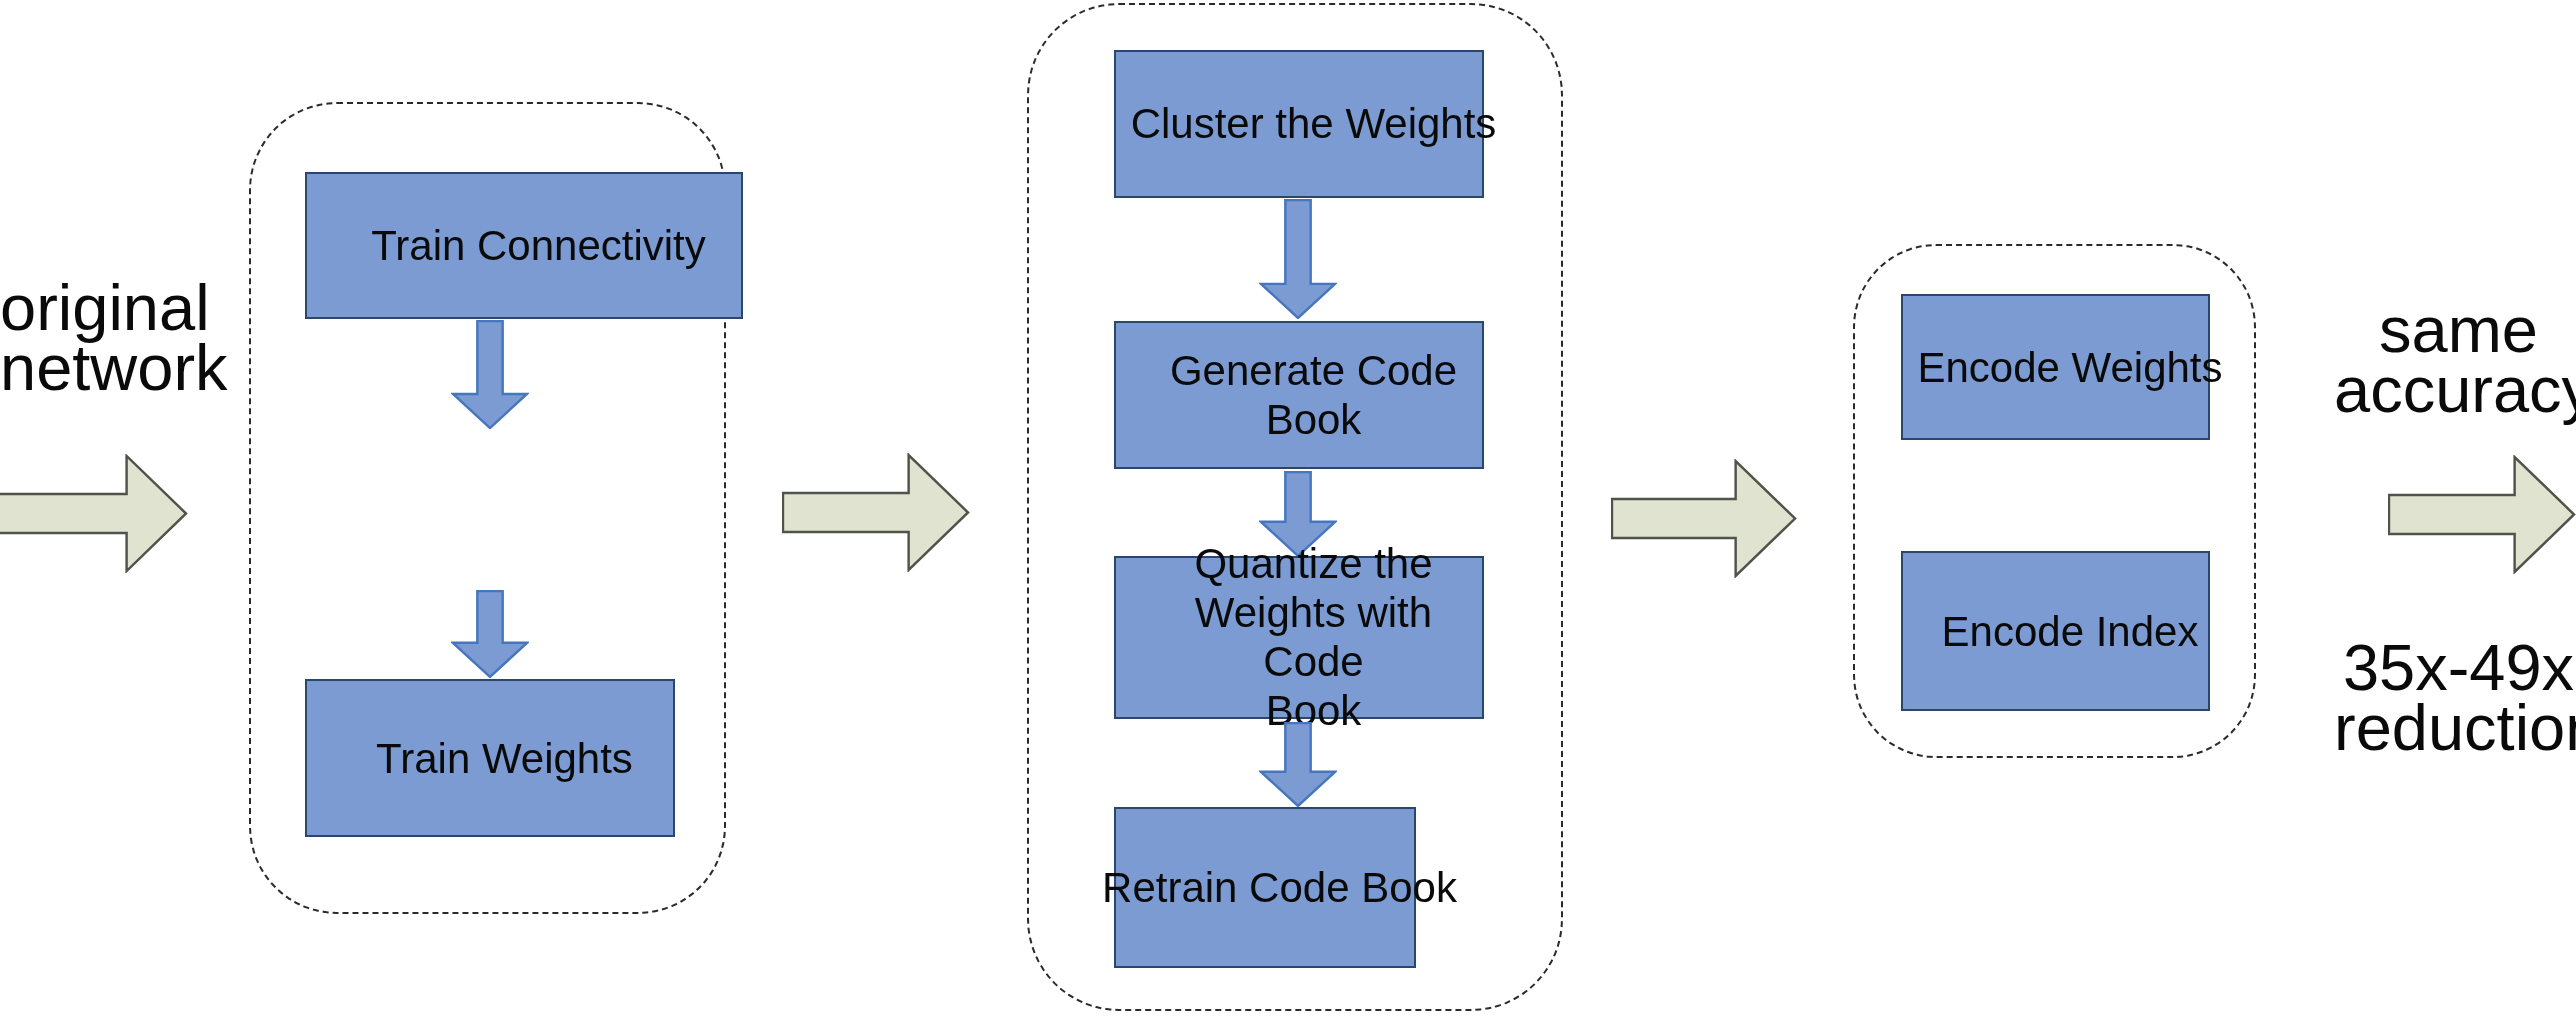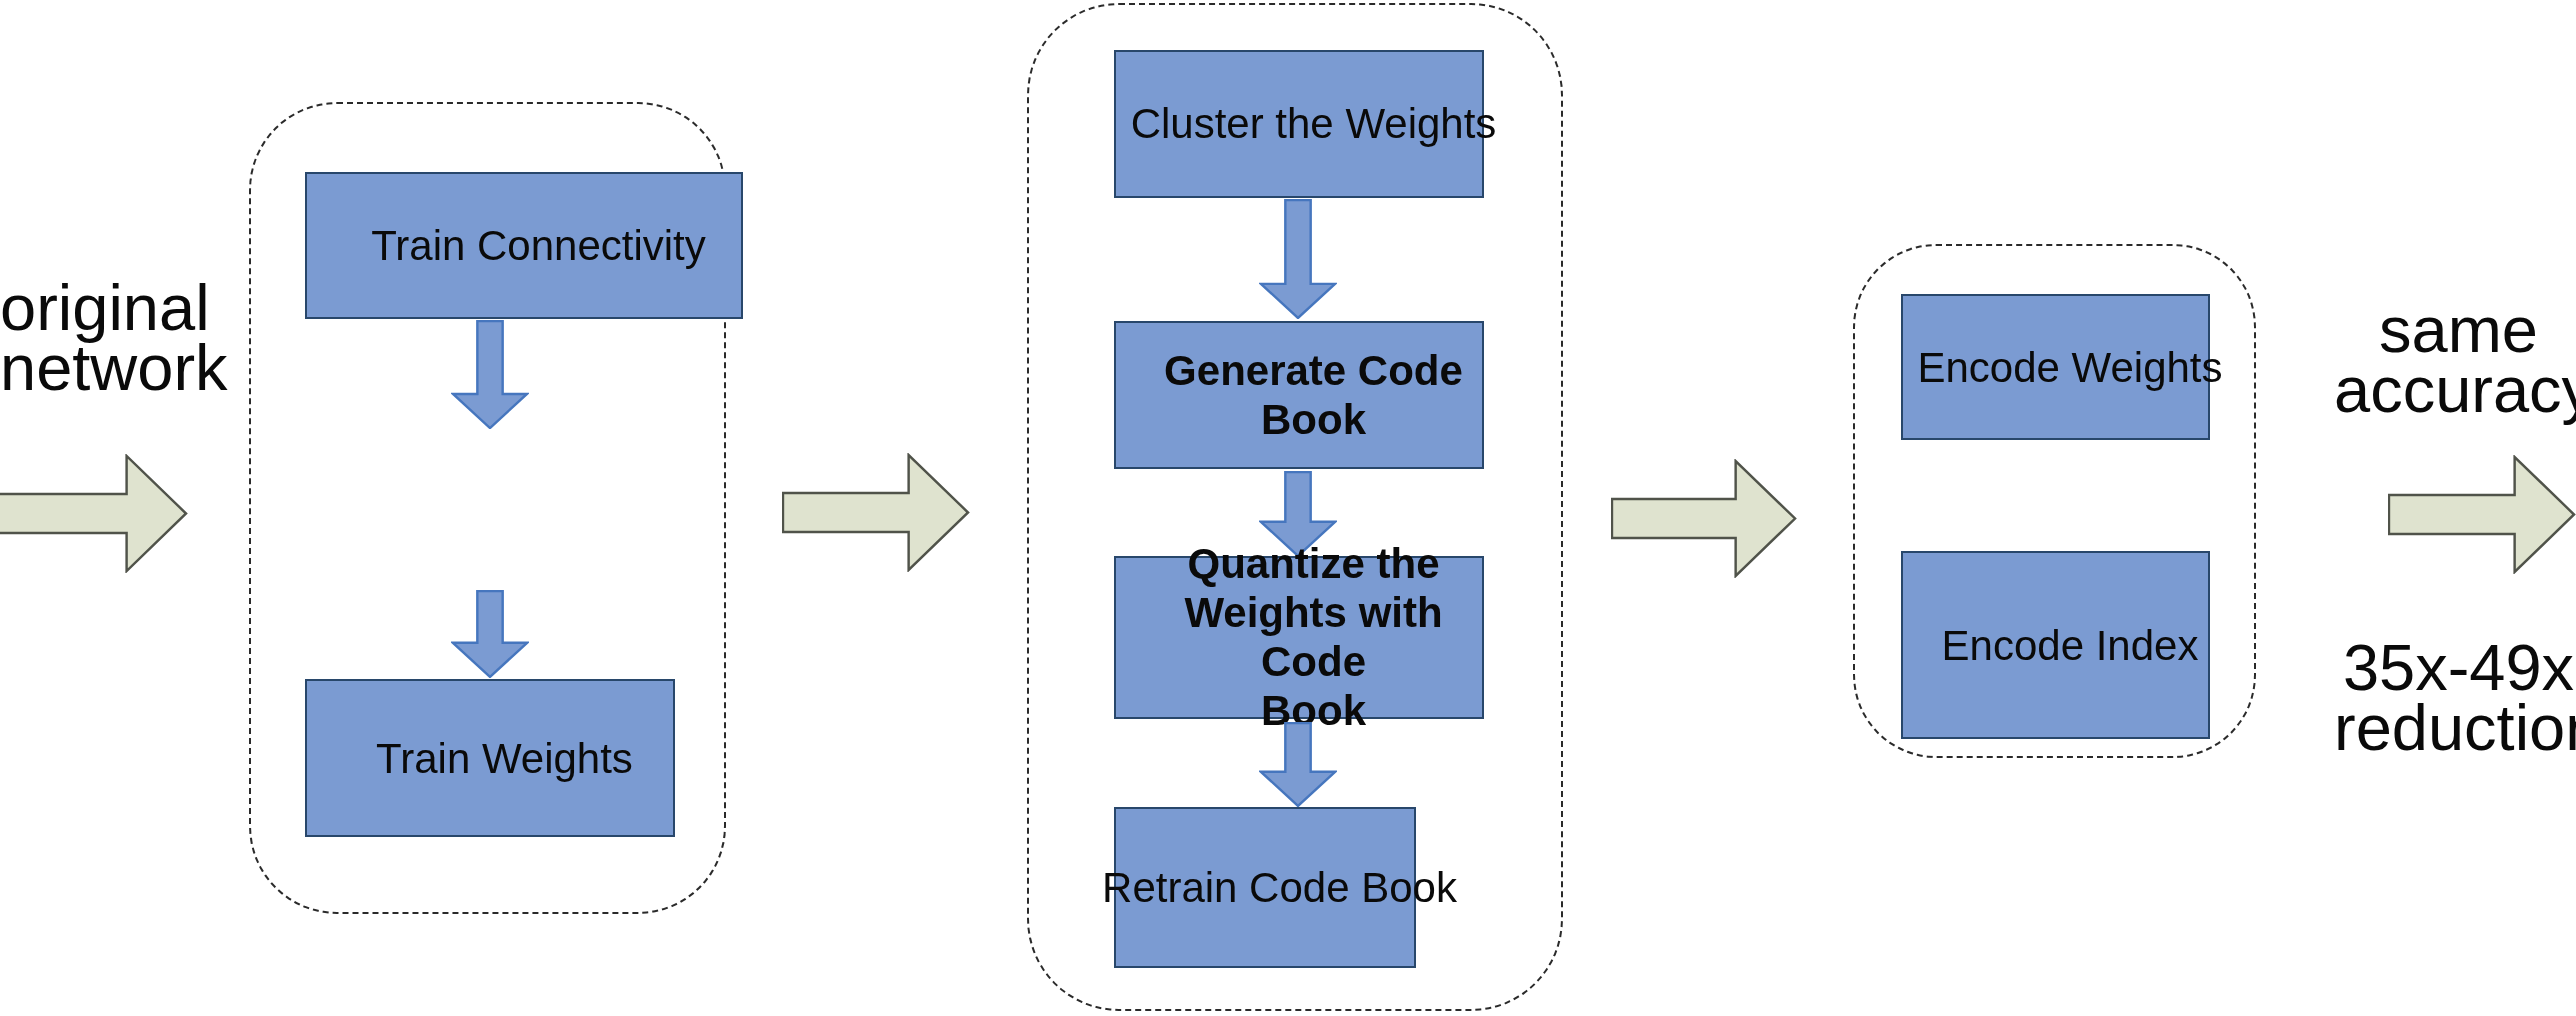--- a/index.html
+++ b/index.html
@@ -22,21 +22,21 @@
     position:absolute; border:2.9px dashed var(--dash); box-sizing:border-box;
     background:transparent;
   }
   .step{
     position:absolute; box-sizing:border-box;
     background:var(--box-fill); border:2.9px solid var(--box-border);
     display:flex; align-items:center; justify-content:center;
     text-align:center; font-size:42px; line-height:49px; color:var(--text);padding-left:29px;
   }
   .step.one-line{white-space:pre;}
-  .step.multi{white-space:pre-line;font-weight:bold;}
+  .step.multi{white-space:pre-line;}
   .down-arrow, .flow-arrow{position:absolute; display:block;}
   .down-arrow polygon{fill:var(--connector-fill); stroke:var(--connector-border); stroke-width:2.5;}
   .flow-arrow polygon{fill:var(--flow-fill); stroke:var(--flow-border); stroke-width:2.5;}
 </style>
 </head>
 <body>
 
 <div class="canvas">
 
   <div class="side-label" style="left:0px; top:278px; width:206px;">original
@@ -79,21 +79,21 @@
     </svg>
     <div class="step one-line" style="left:85px; top:802px; width:302px; height:161px;">Retrain Code Book</div>
   </div>
 
   <svg class="flow-arrow" style="left:1611px; top:459px;" width="186" height="119" viewBox="0 0 191 122">
     <polygon points="1,41 128,41 128,2 189,61 128,120 128,81 1,81"></polygon>
   </svg>
 
   <div class="stage" style="left:1853px; top:244px; width:403px; height:514px; border-radius:83px;">
     <div class="step one-line" style="left:46px; top:48px; width:309px; height:146px;">Encode Weights</div>
-    <div class="step one-line" style="left:46px; top:305px; width:309px; height:188px;">Encode Index</div>
+    <div class="step one-line" style="left:46px; top:305px; width:309px; height:160px;">Encode Index</div>
   </div>
 
   <div class="side-label" style="left:2334px; top:300px; width:249px;">same
 accuracy</div>
 
   <svg class="flow-arrow" style="left:2388px; top:455px;" width="188" height="119" viewBox="0 0 193 122">
     <polygon points="1,41 130,41 130,2 191,61 130,120 130,81 1,81"></polygon>
   </svg>
 
   <div class="side-label" style="left:2334px; top:638px; width:249px;">35x-49x

